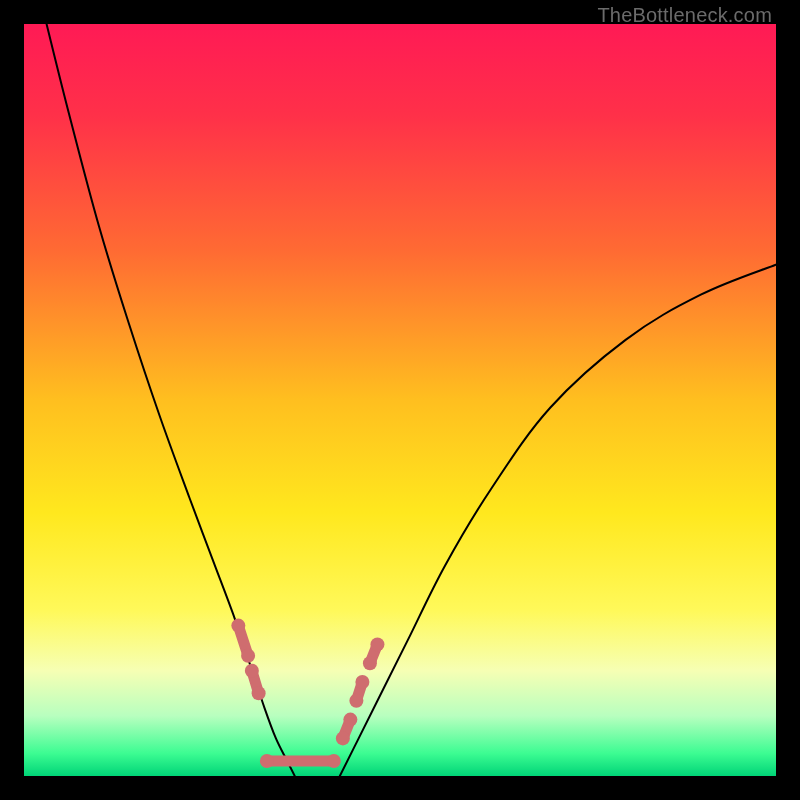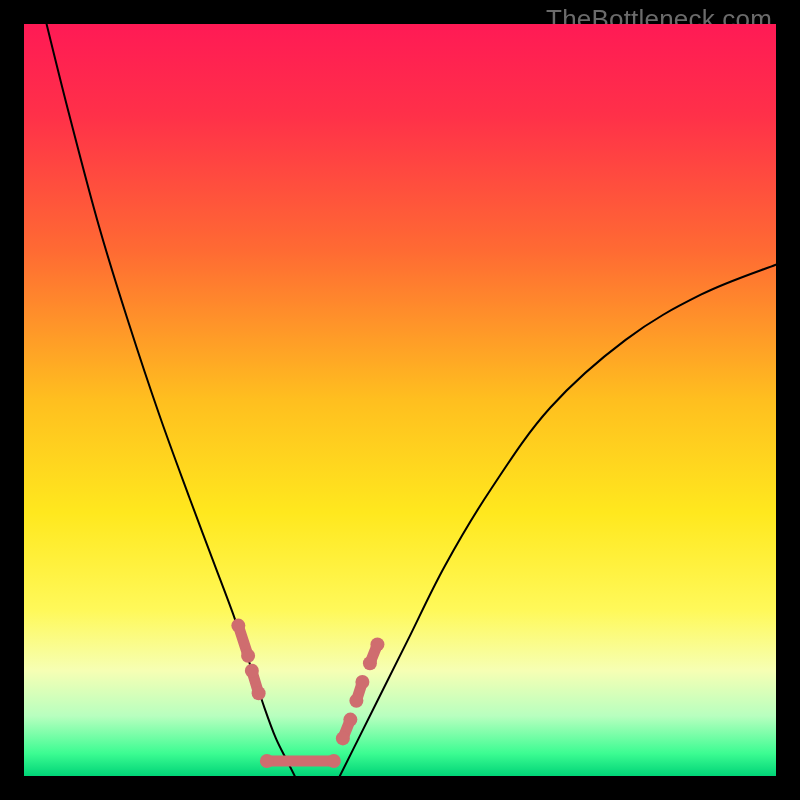--- a/index.html
+++ b/index.html
@@ -24,21 +24,21 @@
     left: 24px;
     width: 752px;
     height: 752px;
     overflow: hidden;
   }
   .watermark {
     position: absolute;
     top: 4px;
     right: 28px;
     color: #6b6b6b;
-    font-size: 26px;
+    font-size: 20px;
     letter-spacing: 0.2px;
     font-weight: 500;
     user-select: none;
   }
   svg { display: block; }
 </style>
 </head>
 <body>
 
 <div class="frame">

